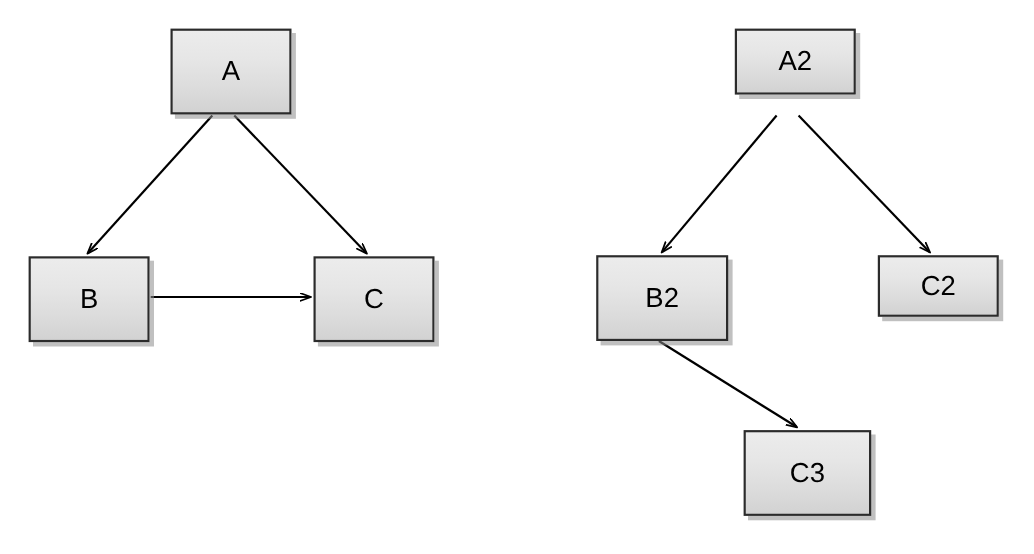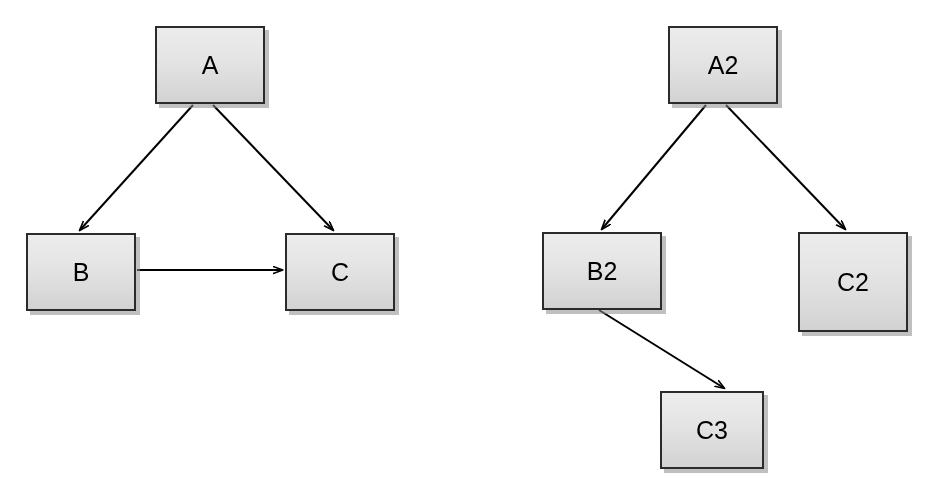--- a/index.html
+++ b/index.html
@@ -68,27 +68,27 @@
   <div id="nodes">
       <div class="node" style="left: 155px; top: 26px; width: 110px; height: 78px;">
         <span class="node-label">A</span>
       </div>
       <div class="node" style="left: 26px; top: 233px; width: 110px; height: 78px;">
         <span class="node-label">B</span>
       </div>
       <div class="node" style="left: 285px; top: 233px; width: 110px; height: 78px;">
         <span class="node-label">C</span>
       </div>
-      <div class="node" style="left: 668px; top: 26px; width: 110px; height: 78px;">
+      <div class="node" style="left: 668px; top: 26px; width: 110px; height: 60px;">
         <span class="node-label">A2</span>
       </div>
       <div class="node" style="left: 542px; top: 232px; width: 120px; height: 78px;">
         <span class="node-label">B2</span>
       </div>
-      <div class="node" style="left: 798px; top: 232px; width: 110px; height: 100px;">
+      <div class="node" style="left: 798px; top: 232px; width: 110px; height: 56px;">
         <span class="node-label">C2</span>
       </div>
-      <div class="node" style="left: 660px; top: 391px; width: 104px; height: 78px;">
+      <div class="node" style="left: 676px; top: 391px; width: 116px; height: 78px;">
         <span class="node-label">C3</span>
       </div>
     </div>
 
 </div>
 
 </body></html>

